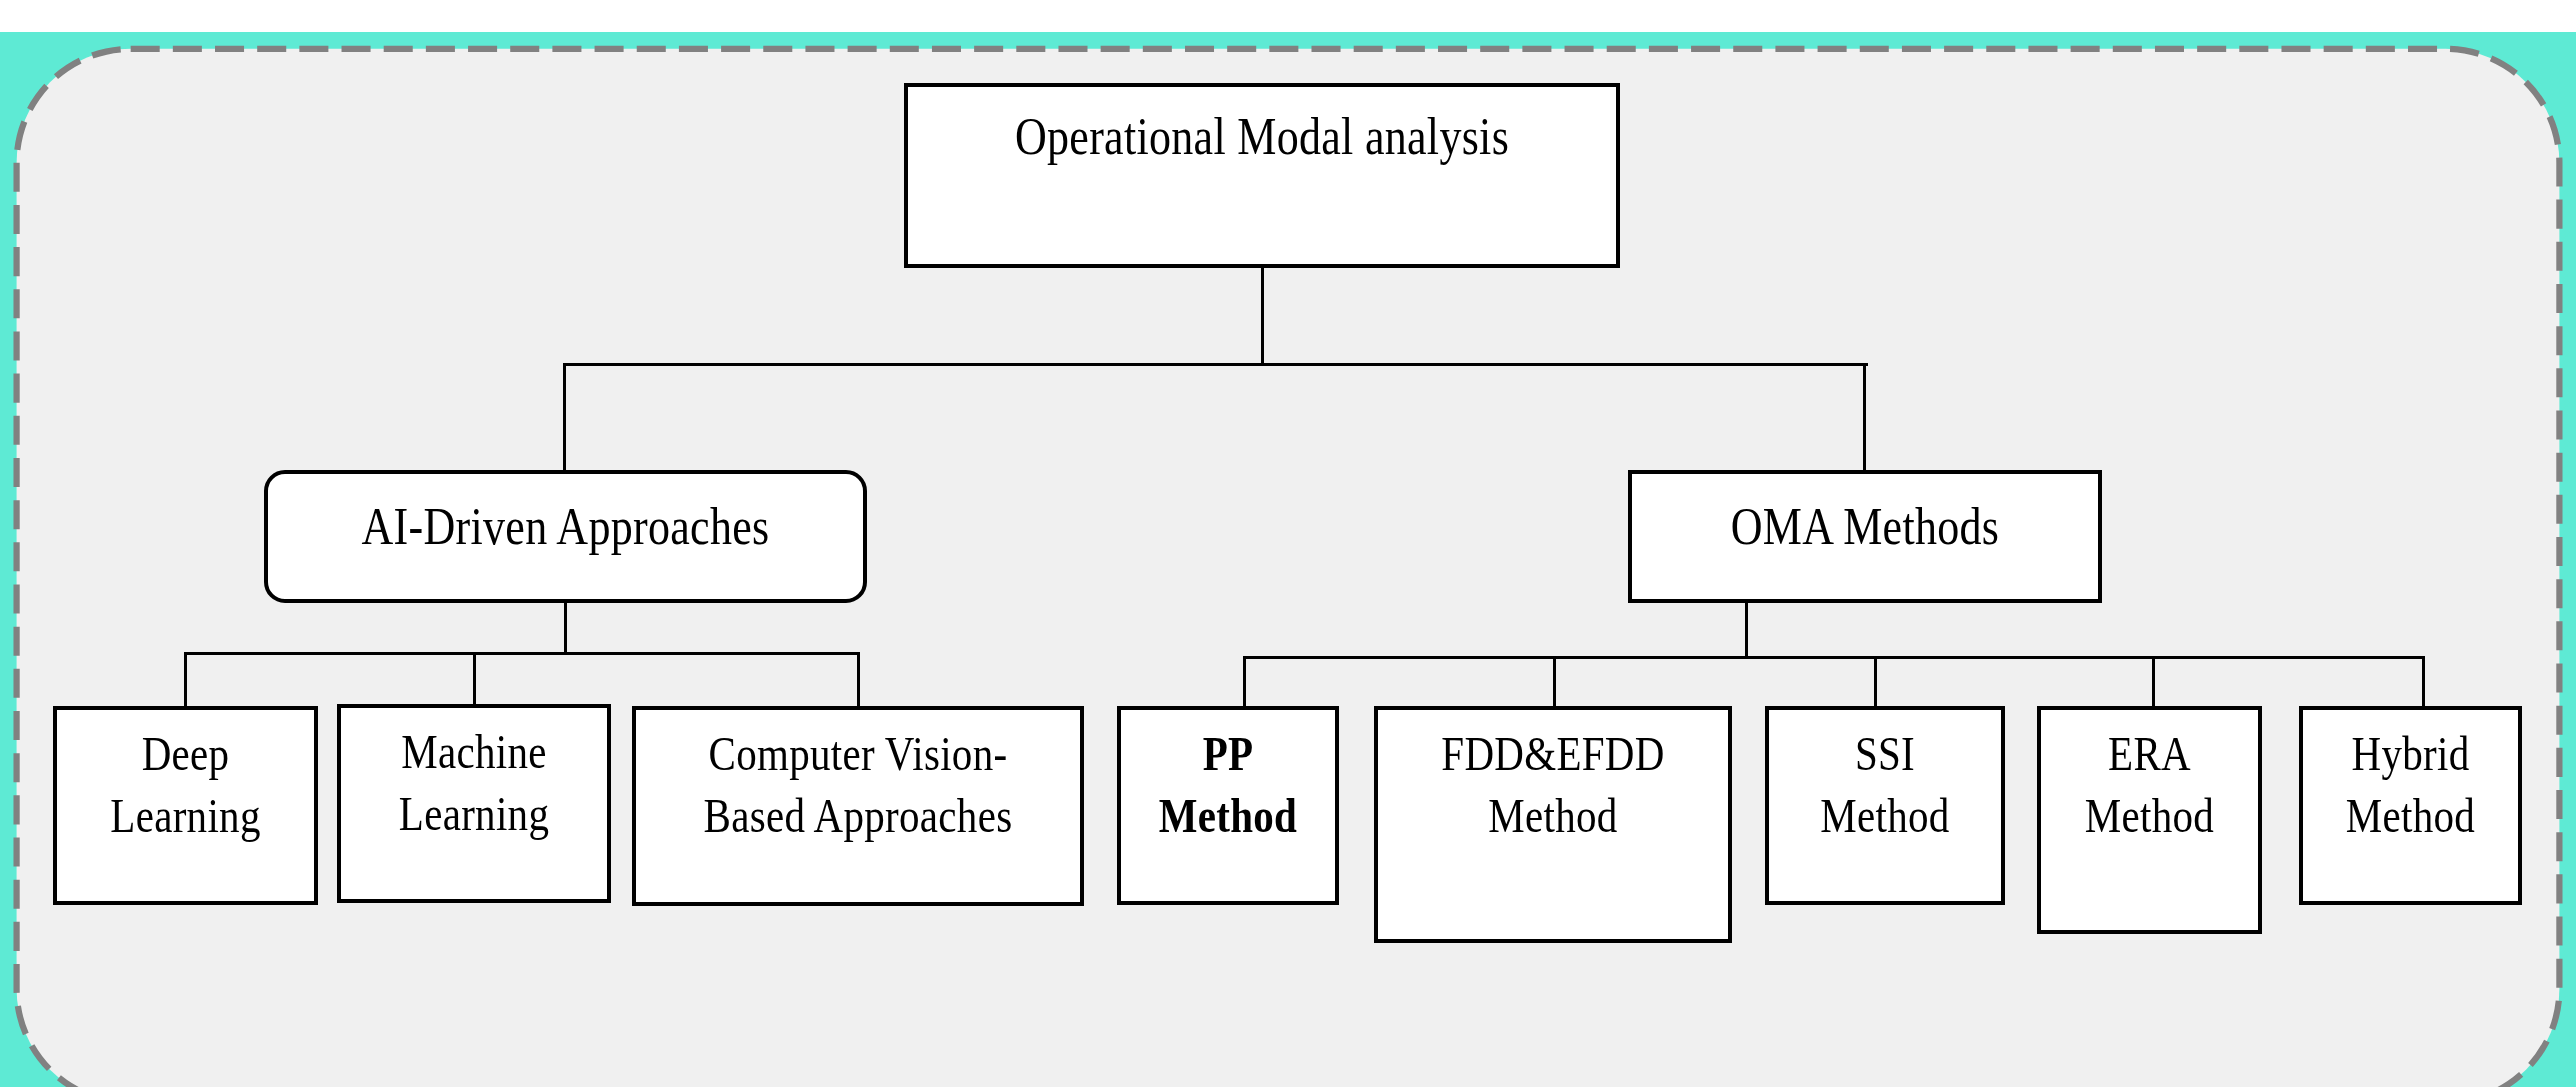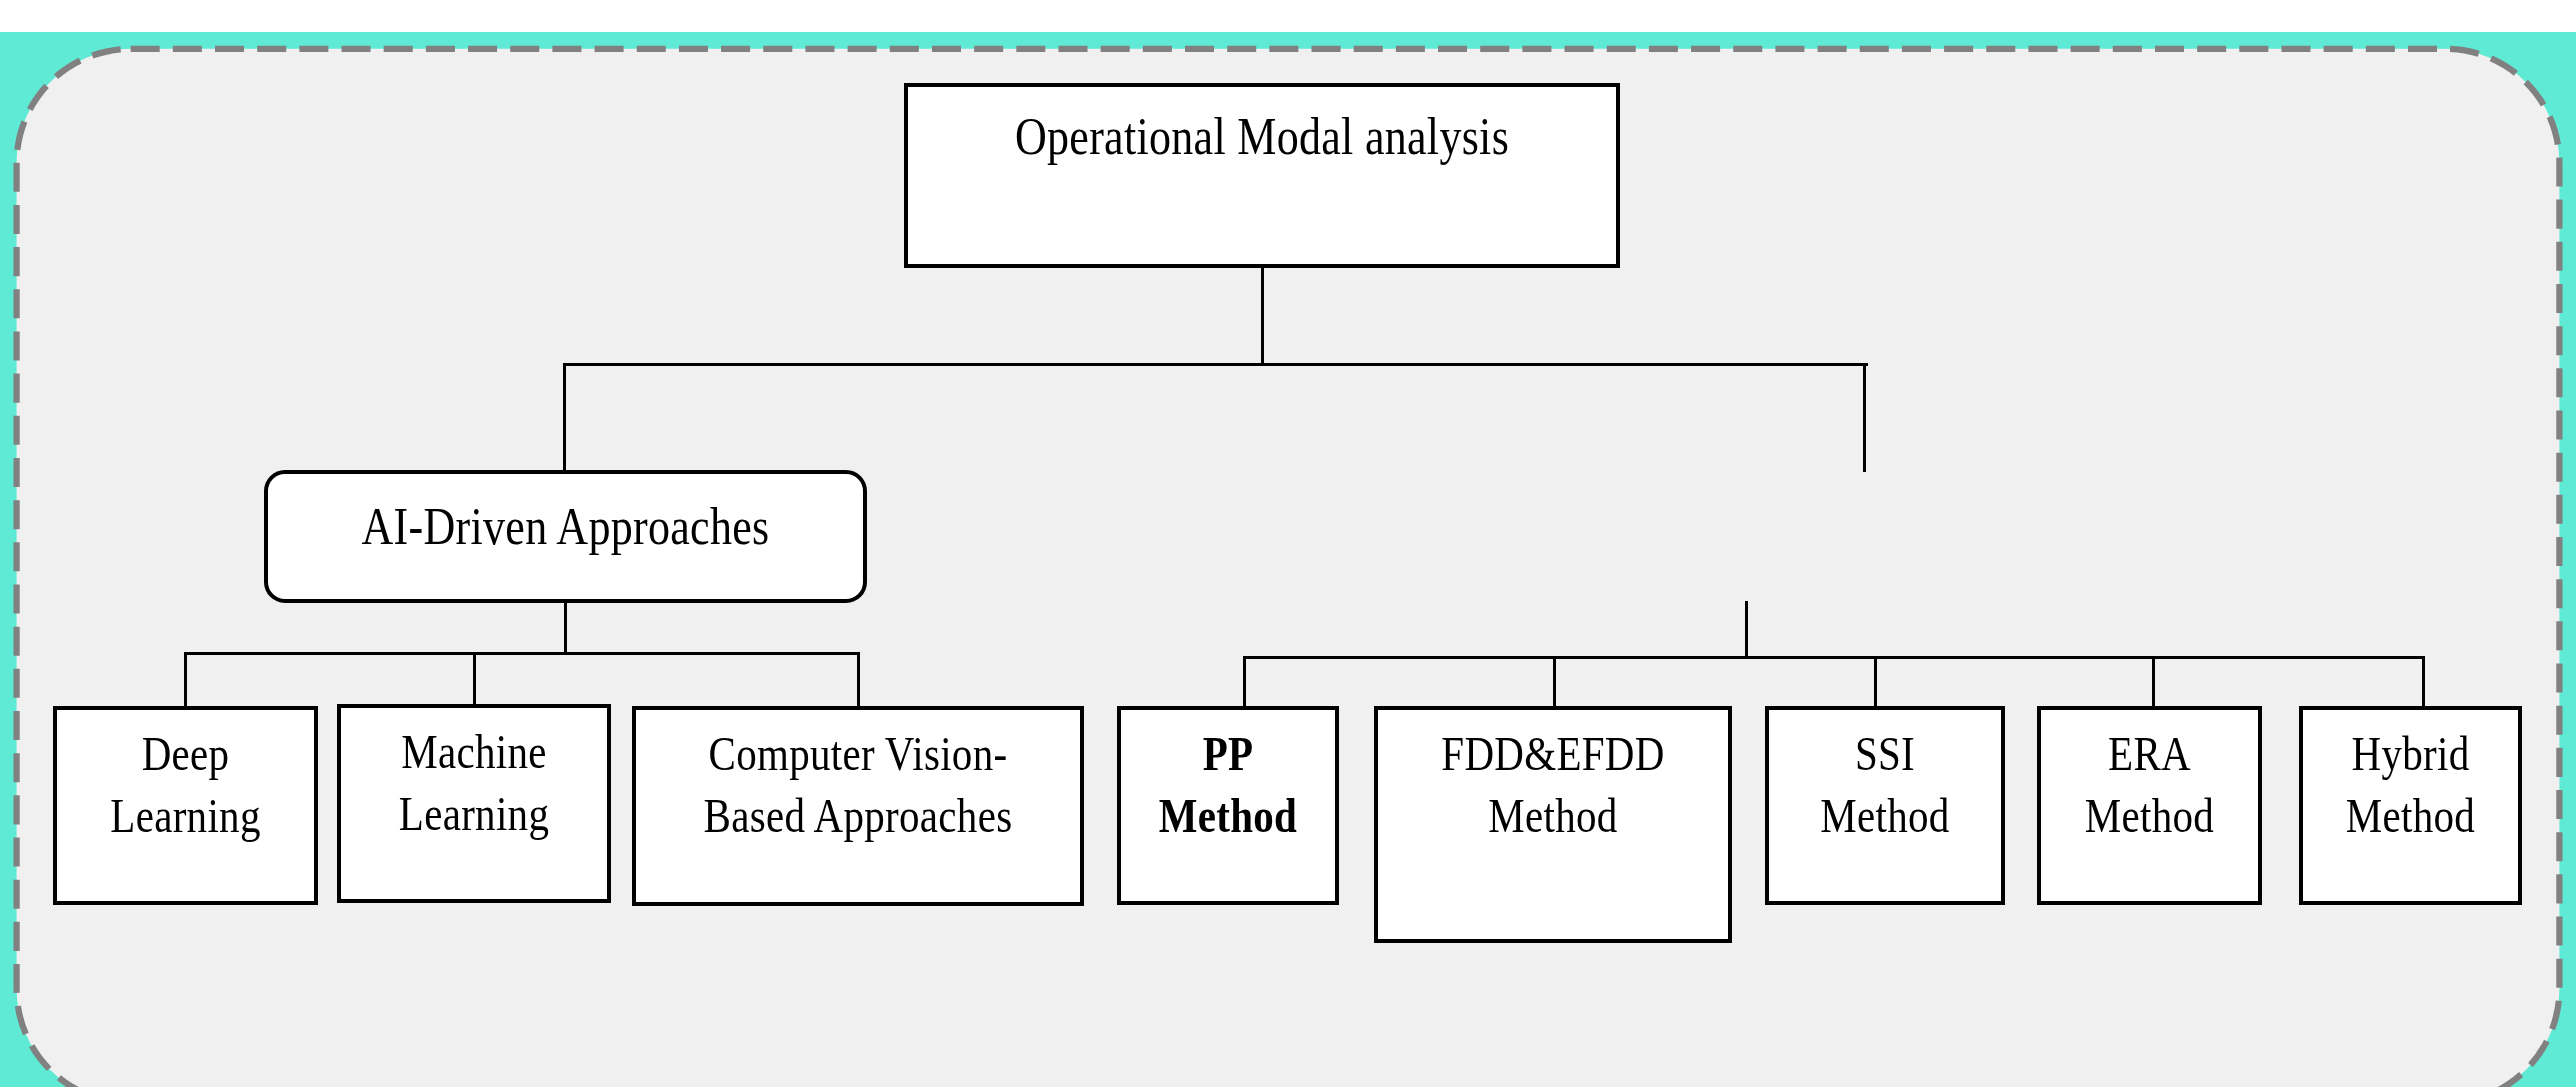--- a/index.html
+++ b/index.html
@@ -90,20 +90,23 @@
   <div class="connector" style="left:2422px; top:624px; width:2.8px; height:53px;"></div>
 
   <div class="node node--root" style="left:904px; top:51px; width:716px; height:185px;">
     <span class="box-label">Operational Modal analysis</span>
   </div>
 
   <div class="node node--branch" style="left:264px; top:438px; width:603px; height:133px;border-radius:21px;">
     <span class="box-label">AI-Driven Approaches</span>
   </div>
 
+  <div class="node node--branch" style="left:1628px; top:438px; width:474px; height:133px;">
+    <span class="box-label">OMA Methods</span>
+  </div>
 
   <div class="node node--leaf" style="left:53px; top:674px; width:265px; height:199px;">
     <span class="box-label">Deep
 Learning</span>
   </div>
 
   <div class="node node--leaf" style="left:337px; top:672px; width:274px; height:199px;">
     <span class="box-label">Machine
 Learning</span>
   </div>
@@ -121,21 +124,21 @@
   <div class="node node--leaf" style="left:1374px; top:674px; width:358px; height:237px;">
     <span class="box-label">FDD&amp;EFDD
 Method</span>
   </div>
 
   <div class="node node--leaf" style="left:1765px; top:674px; width:240px; height:199px;">
     <span class="box-label">SSI
 Method</span>
   </div>
 
-  <div class="node node--leaf" style="left:2037px; top:674px; width:225px; height:199px;">
+  <div class="node node--leaf" style="left:2037px; top:674px; width:225px; height:228px;">
     <span class="box-label">ERA
 Method</span>
   </div>
 
   <div class="node node--leaf" style="left:2299px; top:674px; width:223px; height:199px;">
     <span class="box-label">Hybrid
 Method</span>
   </div>
 
 </div>

